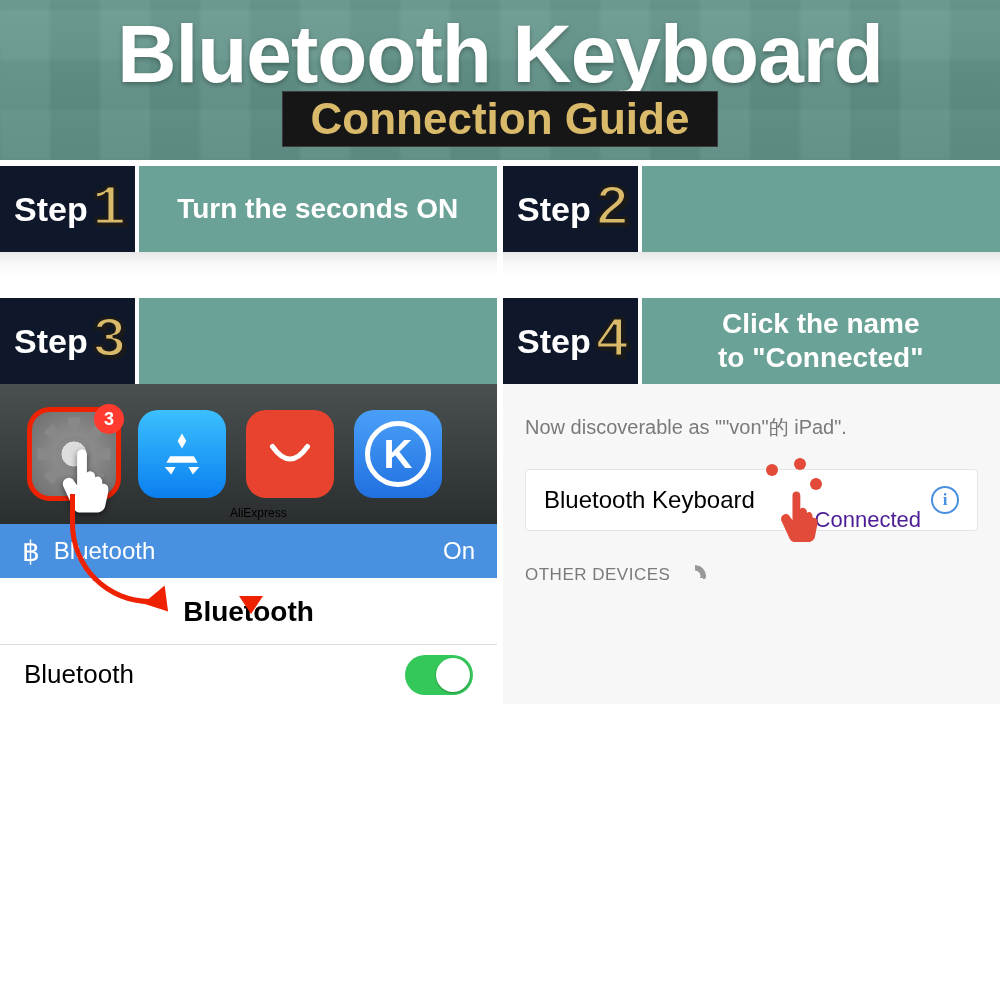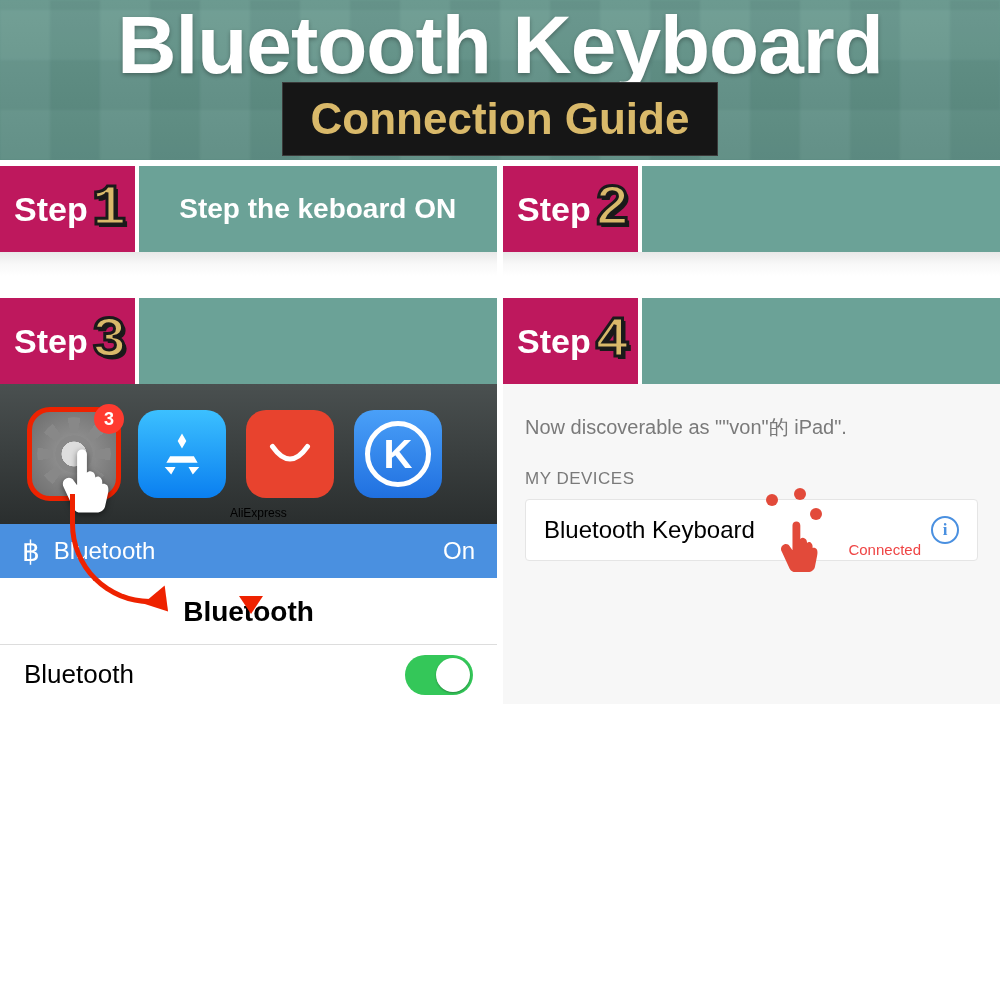--- a/index.html
+++ b/index.html
@@ -37,21 +37,21 @@
     letter-spacing: -1px;
     position: relative;
     line-height: 1;
     text-shadow: 0 2px 4px rgba(0,0,0,.3);
   }
   .header-sub {
     background: #161616;
     color: #d9b96a;
     font-size: 44px;
     font-weight: 600;
-    padding: 11px 28px;
+    padding: 2px 28px;
     position: relative;
     margin-top: -4px;
     border: 1px solid #3a3a3a;
   }
   .steps {
     width:100%;
     border-top: 6px solid #fff;
   }
   .step-row { display:flex; }
   .step-card {
@@ -60,21 +60,21 @@
     display:flex;
     flex-direction:column;
   }
   .step-card:last-child { border-right:none; }
   .step-head {
     display:flex;
     height: 86px;
     background:#6ba297;
   }
   .step-num-box {
-    background:#be185d;
+    background:#0f172a;
     border-right: 4px solid #fff;
     display:flex;
     align-items:center;
     padding: 0 8px 0 14px;
     gap:4px;
   }
   .step-word {
     color:#fff;
     font-weight:700;
     font-size:34px;
@@ -276,22 +276,22 @@
     align-items:center;
     padding:0 18px;
     font-size:24px;
     border:1px solid #e5e5e5;
     border-radius:4px;
     margin-bottom:34px;
     position:relative;
   }
   .dev-status {
     margin-left:auto;
-    color:#ef4444;
-    font-size:15px;
+    color:#4c1d95;
+    font-size:22px;
     margin-right:10px;
     margin-top:39px;
   }
   .info-icon {
     width:28px;height:28px;
     border:2px solid #4a90e0;
     border-radius:50%;
     color:#4a90e0;
     display:flex;align-items:center;justify-content:center;
     font-family:Georgia,serif;
@@ -321,21 +321,21 @@
 <div class="steps">
 
 <div class="step-row">
 
   <div class="step-card">
     <div class="step-head">
       <div class="step-num-box">
         <span class="step-word">Step</span>
         <span class="digit">1</span>
       </div>
-      <div class="step-desc">Step the keboard ON</div>
+      <div class="step-desc">Turn the seconds ON</div>
     </div>
     <div class="step-body kb-panel">
       
       
       
       
       
       
       
       
@@ -421,35 +421,39 @@
       </div>
     </div>
   </div>
 
   <div class="step-card">
     <div class="step-head">
       <div class="step-num-box">
         <span class="step-word">Step</span>
         <span class="digit">4</span>
       </div>
+      <div class="step-desc">Click the name<br>to "Connected"</div>
     </div>
     <div class="step-body ios-settings">
       <div class="disc-text">Now discoverable as ""von"的 iPad".</div>
-      <div class="sect-label">MY DEVICES</div>
       <div class="dev-row">
         <span>Bluetooth  Keyboard</span>
         <span class="dev-status">Connected</span>
         <span class="info-icon">i</span>
 
         <span class="tap-anim" style="left:240px;top:-6px;">
           <span class="burst" style="position:absolute;left:0;top:0;"></span>
           <span class="burst" style="position:absolute;left:28px;top:-6px;"></span>
           <span class="burst" style="position:absolute;left:44px;top:14px;"></span>
         </span>
         <svg class="tap-anim" style="left:248px;top:16px;width:56px;height:56px;" viewBox="0 0 100 100">
           <path fill="#e24a3a" d="M40 10c4 0 7 3 7 7v24c2-2 5-3 8-1 3 1 4 5 4 8 2-2 6-2 8 1 2 2 2 5 2 8 2-1 5 0 7 2 2 3 2 7 1 12l-4 20c-1 5-6 9-12 9H38c-4 0-8-2-10-6L14 64c-3-5-1-11 4-13 4-2 8 0 10 3l5 7V17c0-4 3-7 7-7z"></path>
         </svg>
       </div>
+      <div class="sect-label">
+        <span>OTHER DEVICES</span>
+        <span class="spinner"></span>
+      </div>
     </div>
   </div>
 </div>
 
 </div>
 
 </body></html>

